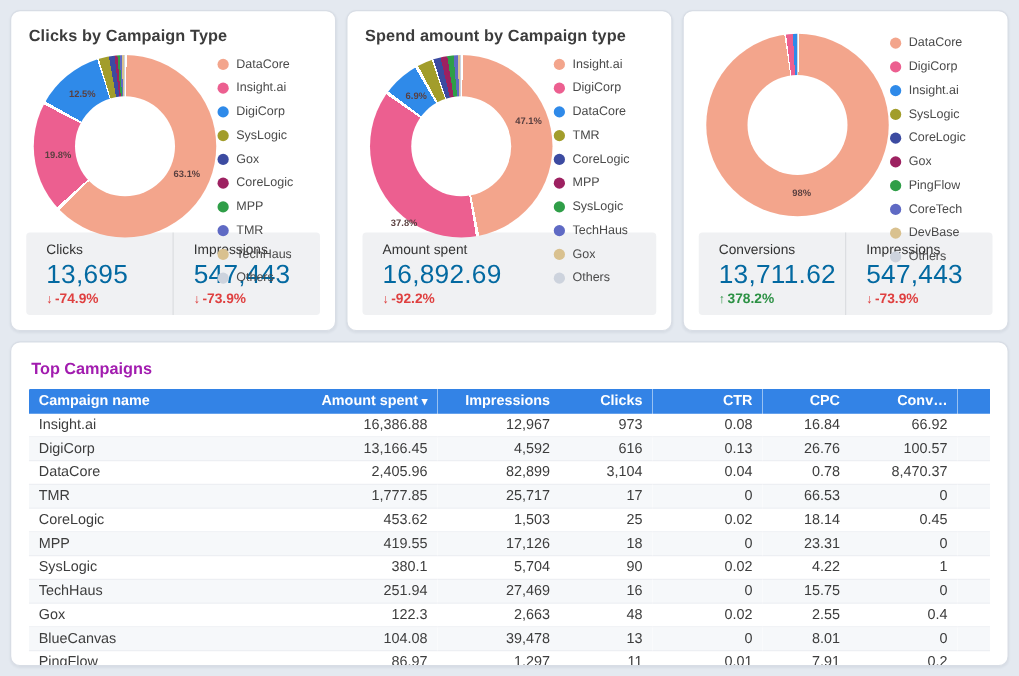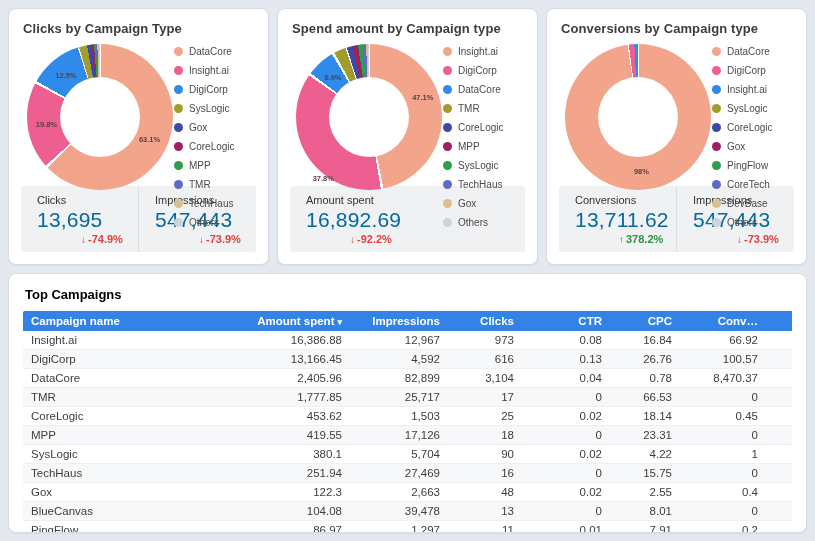--- a/index.html
+++ b/index.html
@@ -36,26 +36,26 @@
   .legend-dot{width:9px;height:9px;border-radius:50%;margin-right:6px;flex:0 0 9px;}
   .legend-label{font-size:10px;color:#4a4a4a;white-space:nowrap;overflow:hidden;}
   .stats-panel{
     background:#f0f1f3;border-radius:3px;display:flex;
     margin:0 0 2px 0;min-height:60px;
   }
   .stat-cell{flex:1;padding:8px 6px 7px 16px;}
   .stat-cell + .stat-cell{border-left:1px solid #dcdee1;}
   .stat-label{font-size:11px;color:#333;margin-bottom:2px;}
   .stat-value{font-size:21px;color:#0369a1;letter-spacing:.2px;line-height:1.15;}
-  .stat-delta{font-size:11px;font-weight:700;margin-top:1px;margin-left:44px;}
+  .stat-delta{font-size:11px;font-weight:700;margin-top:1px;}
   .stat-delta.down{color:#df4040;}
   .stat-delta.up{color:#2c9144;}
   .stat-delta .arrow{font-size:10px;margin-right:2px;}
   .table-card{margin-top:8px;height:260px;padding:10px 14px;}
-  .table-title{font-size:13px;font-weight:700;color:#000000;padding:3px 2px 9px 2px;}
+  .table-title{font-size:13px;font-weight:700;color:#a21caf;padding:3px 2px 9px 2px;}
   .table-clip{overflow:hidden;height:221px;}
   table{border-collapse:collapse;width:771px;table-layout:fixed;font-size:11.5px;}
   th{
     background:#3383e6;color:#fff;font-weight:700;text-align:right;
     padding:4px 8px;white-space:nowrap;overflow:hidden;cursor:pointer;
   }
   th:first-child{text-align:left;border-top-left-radius:2px;}
   th:last-child{border-top-right-radius:2px;}
   td{
     padding:3px 8px;text-align:right;color:#3d3d3d;white-space:nowrap;
@@ -194,21 +194,20 @@
       <div class="stats-panel">
           <div class="stat-cell">
             <div class="stat-label">Amount spent</div>
             <div class="stat-value">16,892.69</div>
             <div class="stat-delta down"><span class="arrow">↓</span>-92.2%</div>
           </div>
         </div>
     </div>
 
     <div class="card chart-card">
-      <div class="card-title">Conversions by Campaign type</div>
       <div class="chart-area">
         <div class="donut" style="background: conic-gradient(rgb(255, 255, 255) 0%, rgb(255, 255, 255) 0.3%, rgb(243, 165, 140) 0.3%, rgb(243, 165, 140) 97.7%, rgb(255, 255, 255) 97.7%, rgb(255, 255, 255) 98%, rgb(236, 95, 144) 98%, rgb(236, 95, 144) 99.2%, rgb(47, 138, 233) 99.2%, rgb(47, 138, 233) 100%, rgb(162, 157, 43) 100%, rgb(162, 157, 43) 100%, rgb(60, 75, 161) 100%, rgb(60, 75, 161) 100%, rgb(157, 33, 97) 100%, rgb(157, 33, 97) 100%, rgb(47, 158, 72) 100%, rgb(47, 158, 72) 100%, rgb(95, 106, 196) 100%, rgb(95, 106, 196) 100%, rgb(217, 193, 143) 100%, rgb(217, 193, 143) 100%, rgb(205, 211, 221) 100%, rgb(205, 211, 221) 100%);">
             <span class="slice-label" style="left: 76.3919px; top: 126.913px;">98%</span>
           </div>
         <div class="legend">
             <div class="legend-item">
               <span class="legend-dot" style="background: rgb(243, 165, 140);"></span>
               <span class="legend-label">DataCore</span>
             </div>
             <div class="legend-item">

